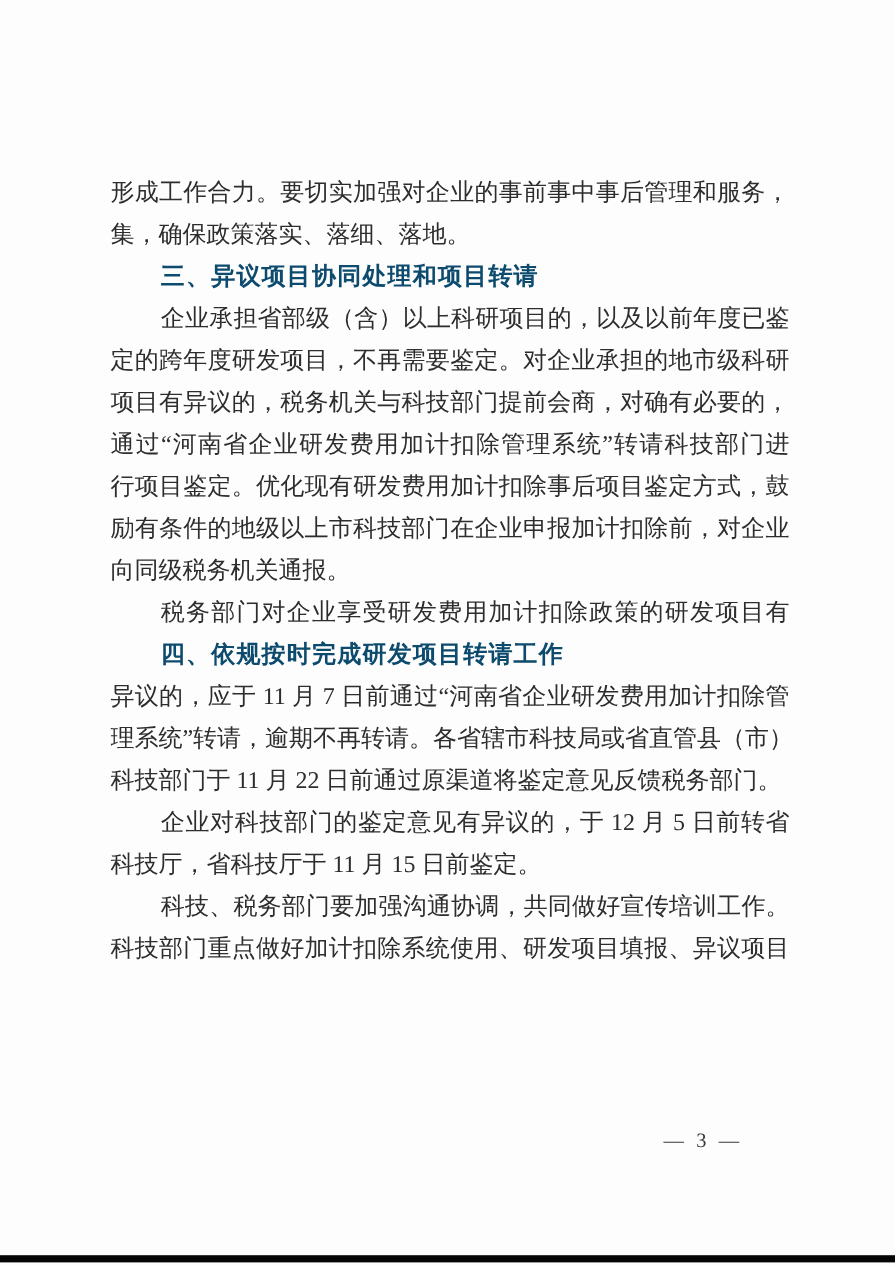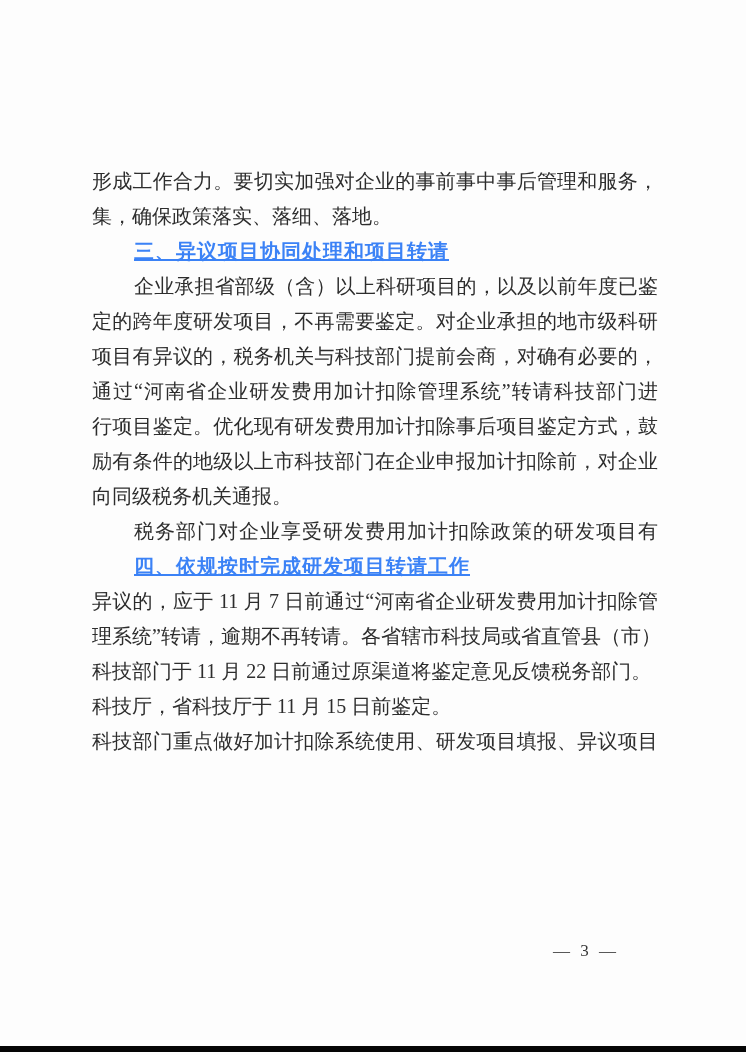--- a/index.html
+++ b/index.html
@@ -11,21 +11,21 @@
     position: relative;
     width: 746px;
     height: 1055px;
     background: #fdfdfd;
     overflow: hidden;
     font-family: "Liberation Serif", "DejaVu Serif", serif;
   }
   .content {
     position: absolute;
     left: 92px;
-    top: 164px;
+    top: 144px;
     width: 566px;
   }
   .line {
     height: 35px;
     line-height: 35px;
     font-size: 20px;
     color: #2d2d2d;
     text-align: justify;
     text-align-last: justify;
     overflow: hidden;
@@ -34,23 +34,22 @@
   .line.end {
     text-align: right;
     text-align-last: left;
   }
   .line.ind {
     text-indent: 42px;
   }
   .line.heading {
     font-family: "Liberation Sans", "DejaVu Sans", sans-serif;
     font-weight: 700;
-    color: #3b82f6;
+    color: #0c4a6e;
     letter-spacing: 1px;
-    text-decoration: underline;
   }
   .page-footer {
     position: absolute;
     left: 553px;
     top: 941px;
     font-size: 17px;
     color: #3a3a3a;
     letter-spacing: 3px;
     font-family: "Liberation Serif", "DejaVu Serif", serif;
   }
@@ -83,23 +82,25 @@
     <div class="line fill">励有条件的地级以上市科技部门在企业申报加计扣除前，对企业</div>
     <div class="line end">向同级税务机关通报。</div>
 
     <div class="line fill ind">税务部门对企业享受研发费用加计扣除政策的研发项目有</div>
 
     <div class="line heading end ind">四、依规按时完成研发项目转请工作</div>
     <div class="line fill">异议的，应于 11 月 7 日前通过“河南省企业研发费用加计扣除管</div>
     <div class="line fill">理系统”转请，逾期不再转请。各省辖市科技局或省直管县（市）</div>
     <div class="line end">科技部门于 11 月 22 日前通过原渠道将鉴定意见反馈税务部门。</div>
 
+    <div class="line fill ind">企业对科技部门的鉴定意见有异议的，于 12 月 5 日前转省</div>
     <div class="line end">科技厅，省科技厅于 11 月 15 日前鉴定。</div>
 
 
+    <div class="line fill ind">科技、税务部门要加强沟通协调，共同做好宣传培训工作。</div>
     <div class="line fill">科技部门重点做好加计扣除系统使用、研发项目填报、异议项目</div>
 
   </main>
 
   <div class="page-footer">— 3 —</div>
 
   <div class="scan-bar"></div>
 
 </div>
 

